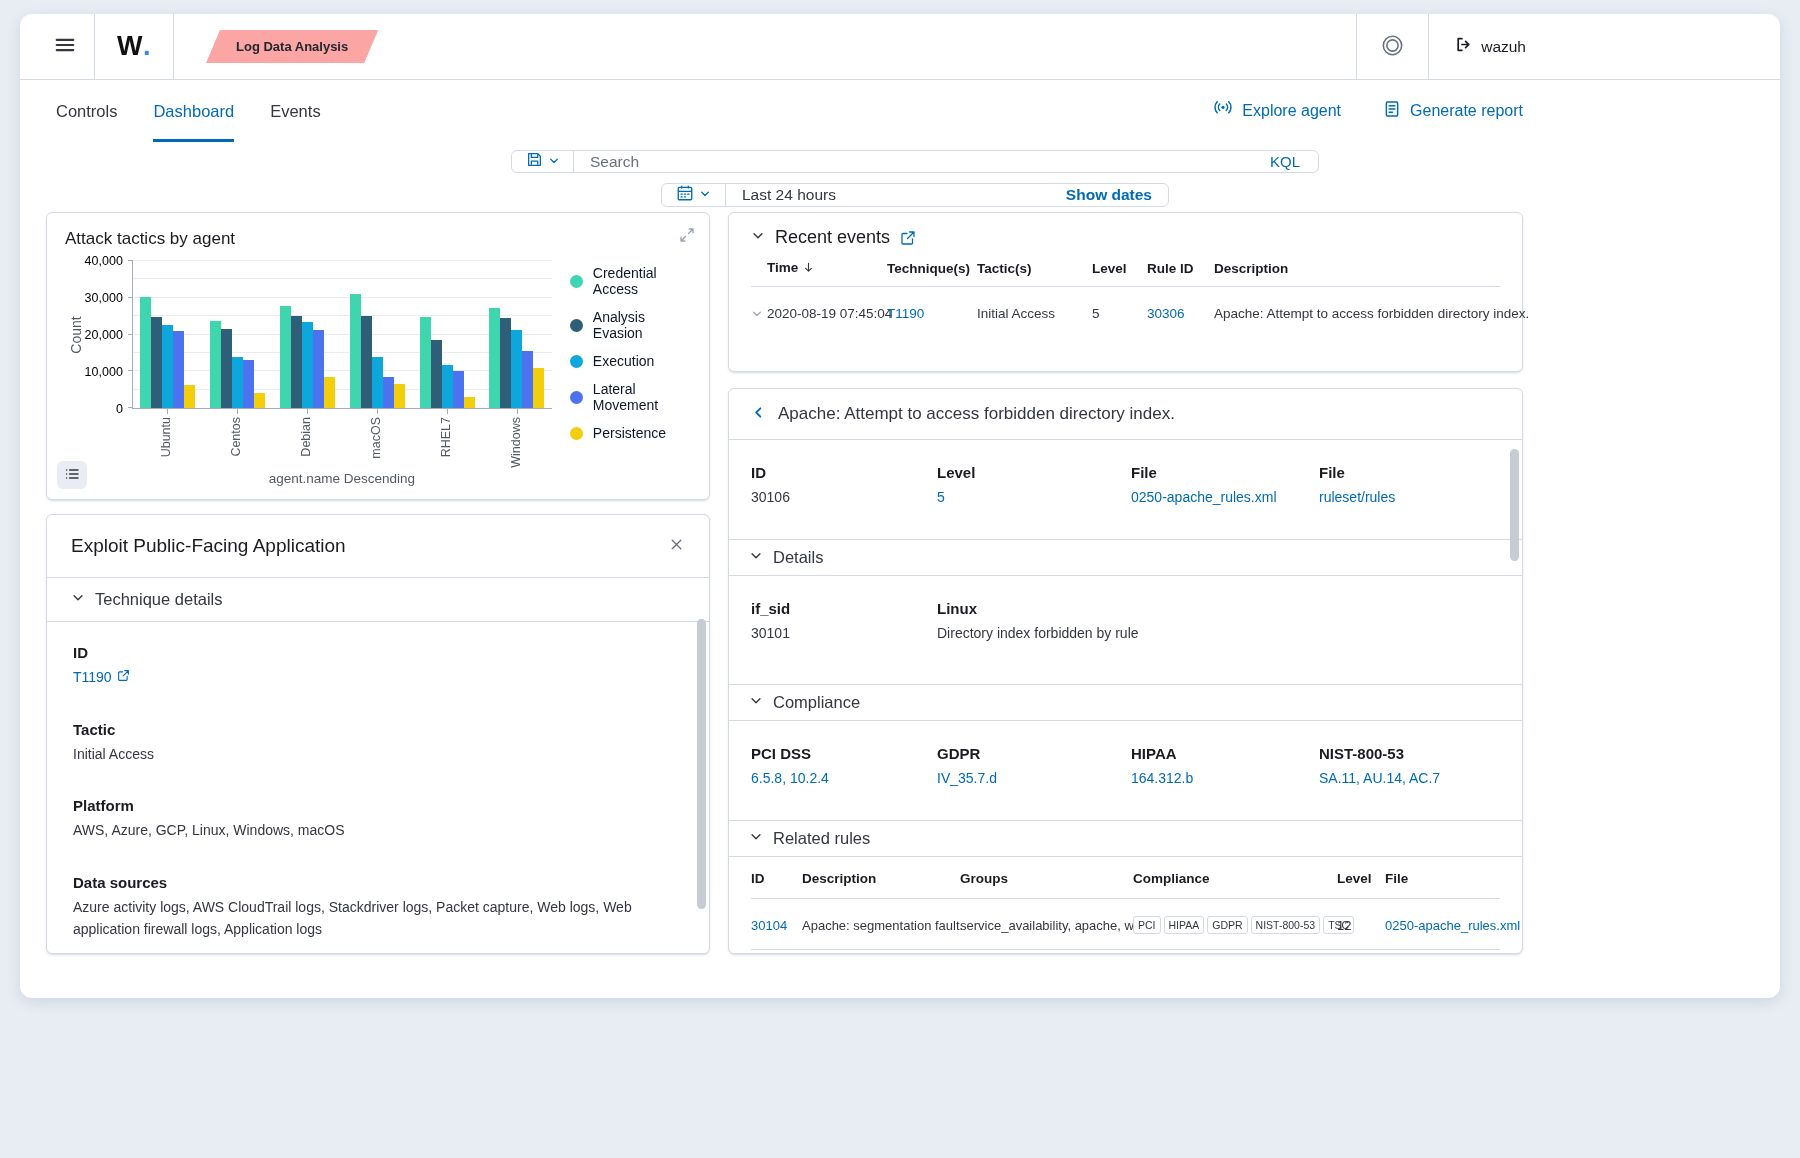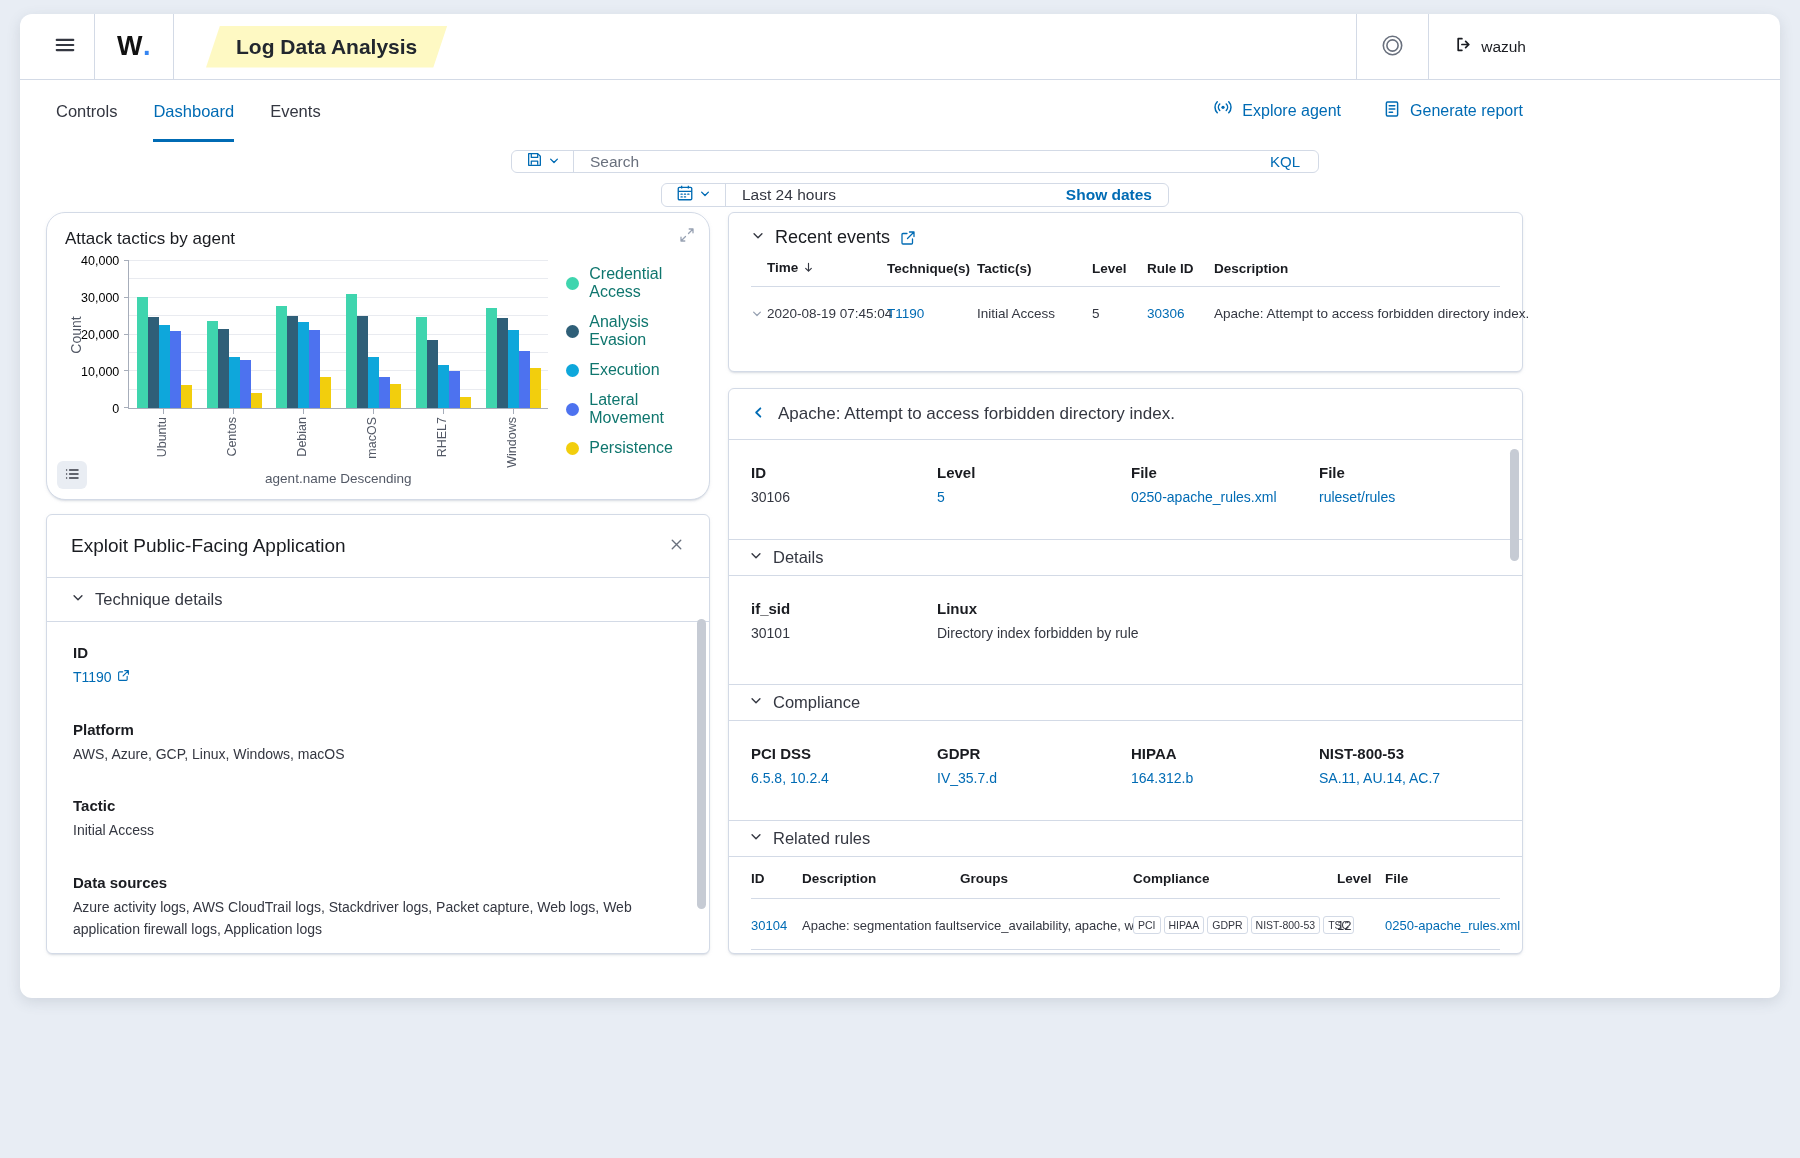--- a/index.html
+++ b/index.html
@@ -9,21 +9,21 @@
   .window { position:absolute; left:20px; top:14px; width:1760px; height:984px; background:#fff;
             border-radius:12px; box-shadow:0 4px 14px rgba(65,78,101,.15); overflow:hidden; }
 
   
   .topbar { height:66px; border-bottom:1px solid #D3DAE6; }
   .topbar-inner { width:1516px; height:100%; display:flex; align-items:stretch; padding-left:16px; }
   .vdiv { width:1px; background:#D3DAE6; align-self:stretch; }
   .icon-btn { background:none; border:none; cursor:pointer; color:#343741; display:flex; align-items:center; justify-content:center; padding:0 18px; }
   .logo { display:flex; align-items:center; padding:0 22px; font-size:27px; font-weight:800; color:#111; letter-spacing:.5px; }
   .logo-dot { color:#3585F1; }
-  .breadcrumb-badge { margin-left:32px; align-self:center; background:#fef9c3; color:#22272e; font-size:21px; font-weight:600;
+  .breadcrumb-badge { margin-left:32px; align-self:center; background:#fca5a5; color:#22272e; font-size:13px; font-weight:600;
       padding:9px 30px; clip-path:polygon(14px 0, 100% 0, calc(100% - 14px) 100%, 0 100%); }
   .topbar-right { margin-left:auto; display:flex; align-items:stretch; }
   .circle-btn { color:#69707D; padding:0 24px; }
   .user-btn { background:none; border:none; cursor:pointer; display:flex; align-items:center; gap:9px;
       font-family:inherit; font-size:15.5px; color:#1a1c21; padding:0 10px 0 26px; }
 
   
   .tabbar { height:62px; }
   .tabbar-inner { width:1503px; height:100%; display:flex; align-items:stretch; padding-left:36px; }
   .tabs { display:flex; gap:36px; height:100%; }
@@ -48,21 +48,21 @@
       color:#006BB4; font-family:inherit; font-size:15.5px; font-weight:500; display:flex; align-items:center; justify-content:center; gap:9px; cursor:pointer; }
 
   
   .content { display:flex; gap:18px; padding:18px 0 0 26px; }
   .col-left { width:664px; }
   .col-right { width:795px; }
   .panel { background:#fff; border:1px solid #D3DAE6; border-radius:6px;
       box-shadow:0 2px 2px -1px rgba(152,162,179,.3), 0 1px 5px -2px rgba(152,162,179,.3); position:relative; }
 
   
-  .chart-panel { height:288px; padding:16px 18px; margin-bottom:14px;border-radius:19px; }
+  .chart-panel { height:288px; padding:16px 18px; margin-bottom:14px; }
   .chart-title { font-size:17px; font-weight:400; color:#1a1c21; }
   .expand-btn { position:absolute; top:14px; right:14px; color:#98A2B3; background:none; border:none; cursor:pointer; }
   .chart-wrap { display:flex; margin-top:12px; }
   .ylabel-col { width:22px; height:148px; display:flex; align-items:center; justify-content:center; }
   .ylabel-col span { transform:rotate(-90deg); white-space:nowrap; font-size:14px; color:#535966; }
   .yticks { width:50px; height:148px; position:relative; }
   .ytick { position:absolute; right:9px; font-size:12.5px; color:#000000; transform:translateY(50%); }
   .plot-col { width:420px; }
   .plot { position:relative; width:420px; height:148px; border-left:1px solid #A6ADBA; border-bottom:1px solid #A6ADBA; display:flex; }
   .gridline { position:absolute; left:0; right:0; height:1px; background:#E9EBF0; }
@@ -70,21 +70,21 @@
   .bar-group { flex:1; display:flex; align-items:flex-end; justify-content:center; position:relative; z-index:1; }
   .bar { width:11px; }
   .xlabels { position:relative; height:60px; width:420px; }
   .xstub { position:absolute; top:0; width:1px; height:5px; background:#A6ADBA; }
   .xlab { position:absolute; top:8px; font-size:12.5px; color:#535966; white-space:nowrap;
       transform:rotate(-90deg) translateX(-100%); transform-origin:0 0; }
   .xtitle { text-align:center; width:420px; font-size:13.5px; color:#535966; margin-top:2px; }
   .legend { padding:4px 0 0 18px; }
   .legend-item { display:flex; align-items:center; gap:10px; margin-bottom:12px; cursor:pointer; }
   .legend-dot { width:13px; height:13px; border-radius:50%; flex:none; }
-  .legend-label { font-size:16px; color:#0f766e; }
+  .legend-label { font-size:14px; color:#0f172a; }
   .list-btn { position:absolute; left:10px; bottom:10px; width:30px; height:28px; background:#E9EDF3; border:none; border-radius:6px;
       color:#343741; display:flex; align-items:center; justify-content:center; cursor:pointer; }
 
   
   .technique-panel { height:440px; overflow:hidden; }
   .tp-header { display:flex; align-items:center; justify-content:space-between; padding:20px 24px; border-bottom:1px solid #D3DAE6; }
   .tp-title { font-size:19px; font-weight:400; color:#1a1c21; }
   .close-btn { background:none; border:none; color:#69707D; cursor:pointer; }
   .section-head { display:flex; align-items:center; gap:10px; padding:12px 24px; font-size:16.5px; color:#343741; border-bottom:1px solid #D3DAE6; cursor:pointer; }
   .tp-body { padding:22px 26px; }
@@ -363,26 +363,26 @@
                 <path d="M3.5 5.5L8 10l4.5-4.5"></path>
               </svg></span>
             <span>Technique details</span>
           </div>
         <div class="tp-body">
             <div class="t-field"><div class="field-label">ID</div><a class="field-value">T1190<span><svg width="13" height="13" viewBox="0 0 16 16" fill="none" stroke="currentColor" stroke-width="1.4" stroke-linecap="round" stroke-linejoin="round">
                     <path d="M12.5 9v4a1 1 0 0 1-1 1H3a1 1 0 0 1-1-1V4.5a1 1 0 0 1 1-1h4"></path>
                     <path d="M9.5 2H14v4.5M13.5 2.5L7.5 8.5"></path>
                   </svg></span></a></div>
             <div class="t-field">
+              <div class="field-label">Tactic</div>
+              <div class="field-value" style="max-width: 600px;">Initial Access</div>
+            </div>
+            <div class="t-field">
               <div class="field-label">Platform</div>
               <div class="field-value" style="max-width: 600px;">AWS, Azure, GCP, Linux, Windows, macOS</div>
-            </div>
-            <div class="t-field">
-              <div class="field-label">Tactic</div>
-              <div class="field-value" style="max-width: 600px;">Initial Access</div>
             </div>
             <div class="t-field">
               <div class="field-label">Data sources</div>
               <div class="field-value" style="max-width: 600px;">Azure activity logs, AWS CloudTrail logs, Stackdriver logs, Packet capture, Web logs, Web application firewall logs, Application logs</div>
             </div>
           </div>
         <div class="scroll-thumb" style="top:104px;height:290px;"></div>
       </section>
     </div>
 

